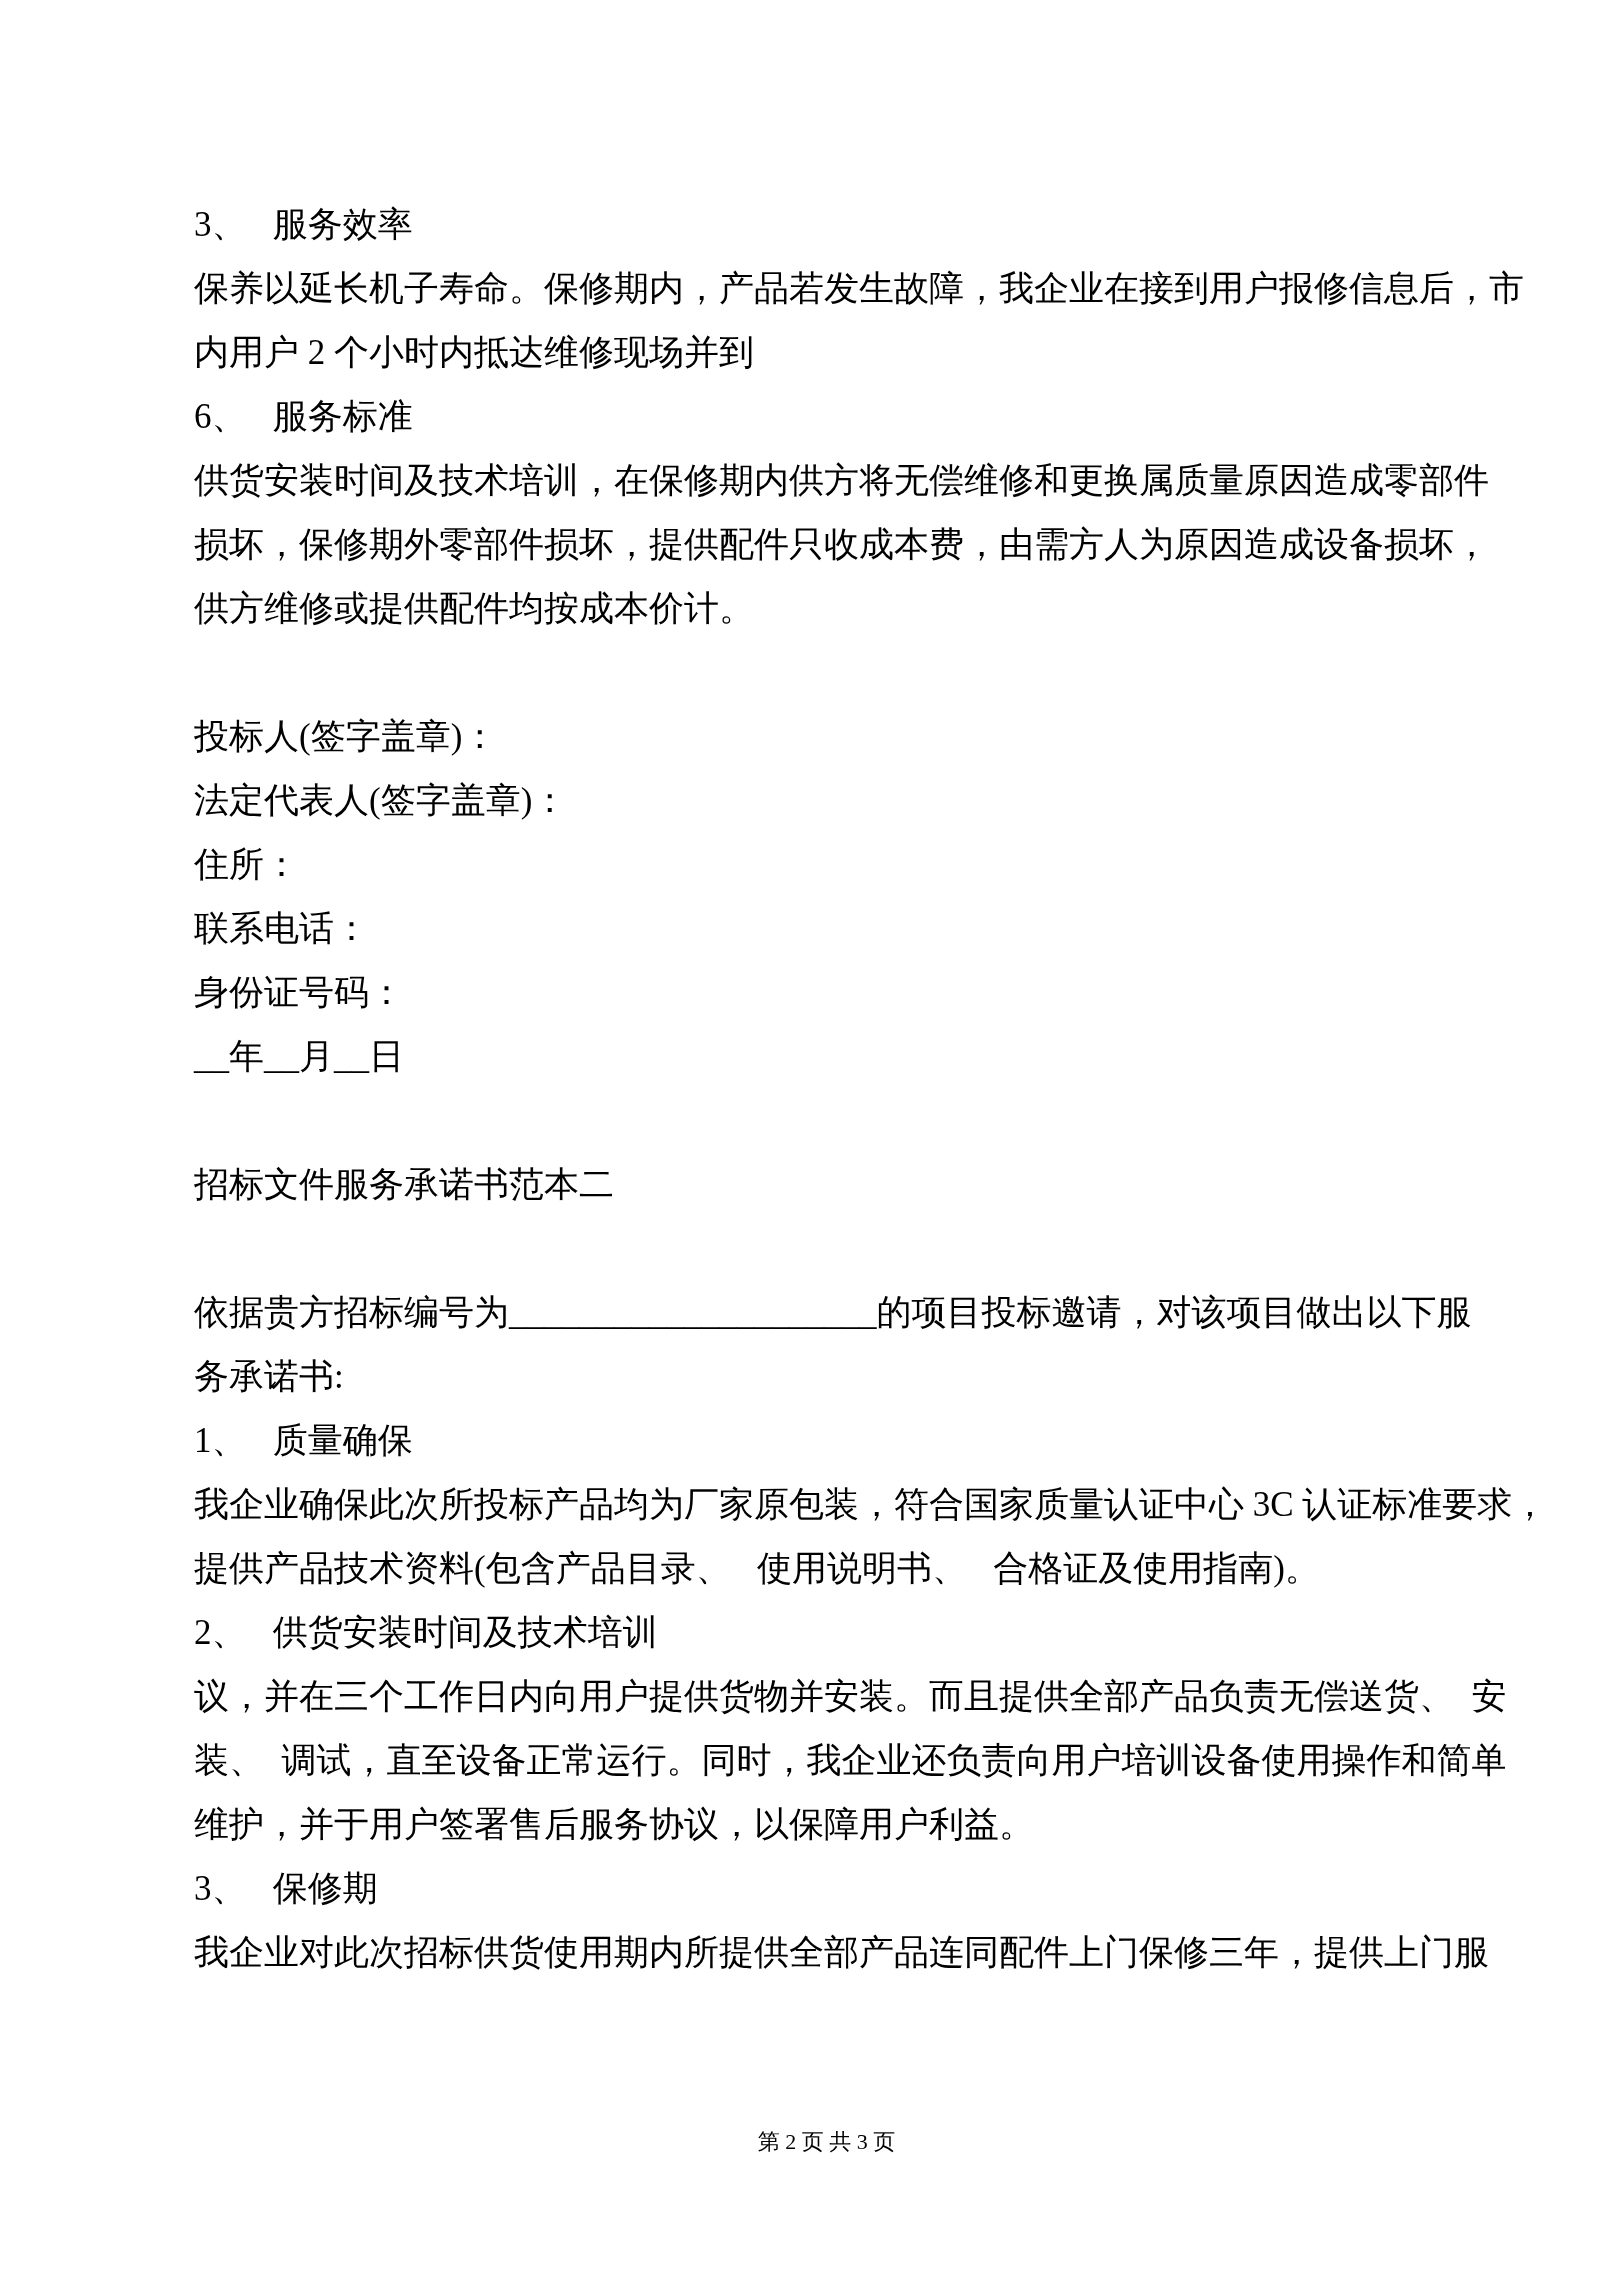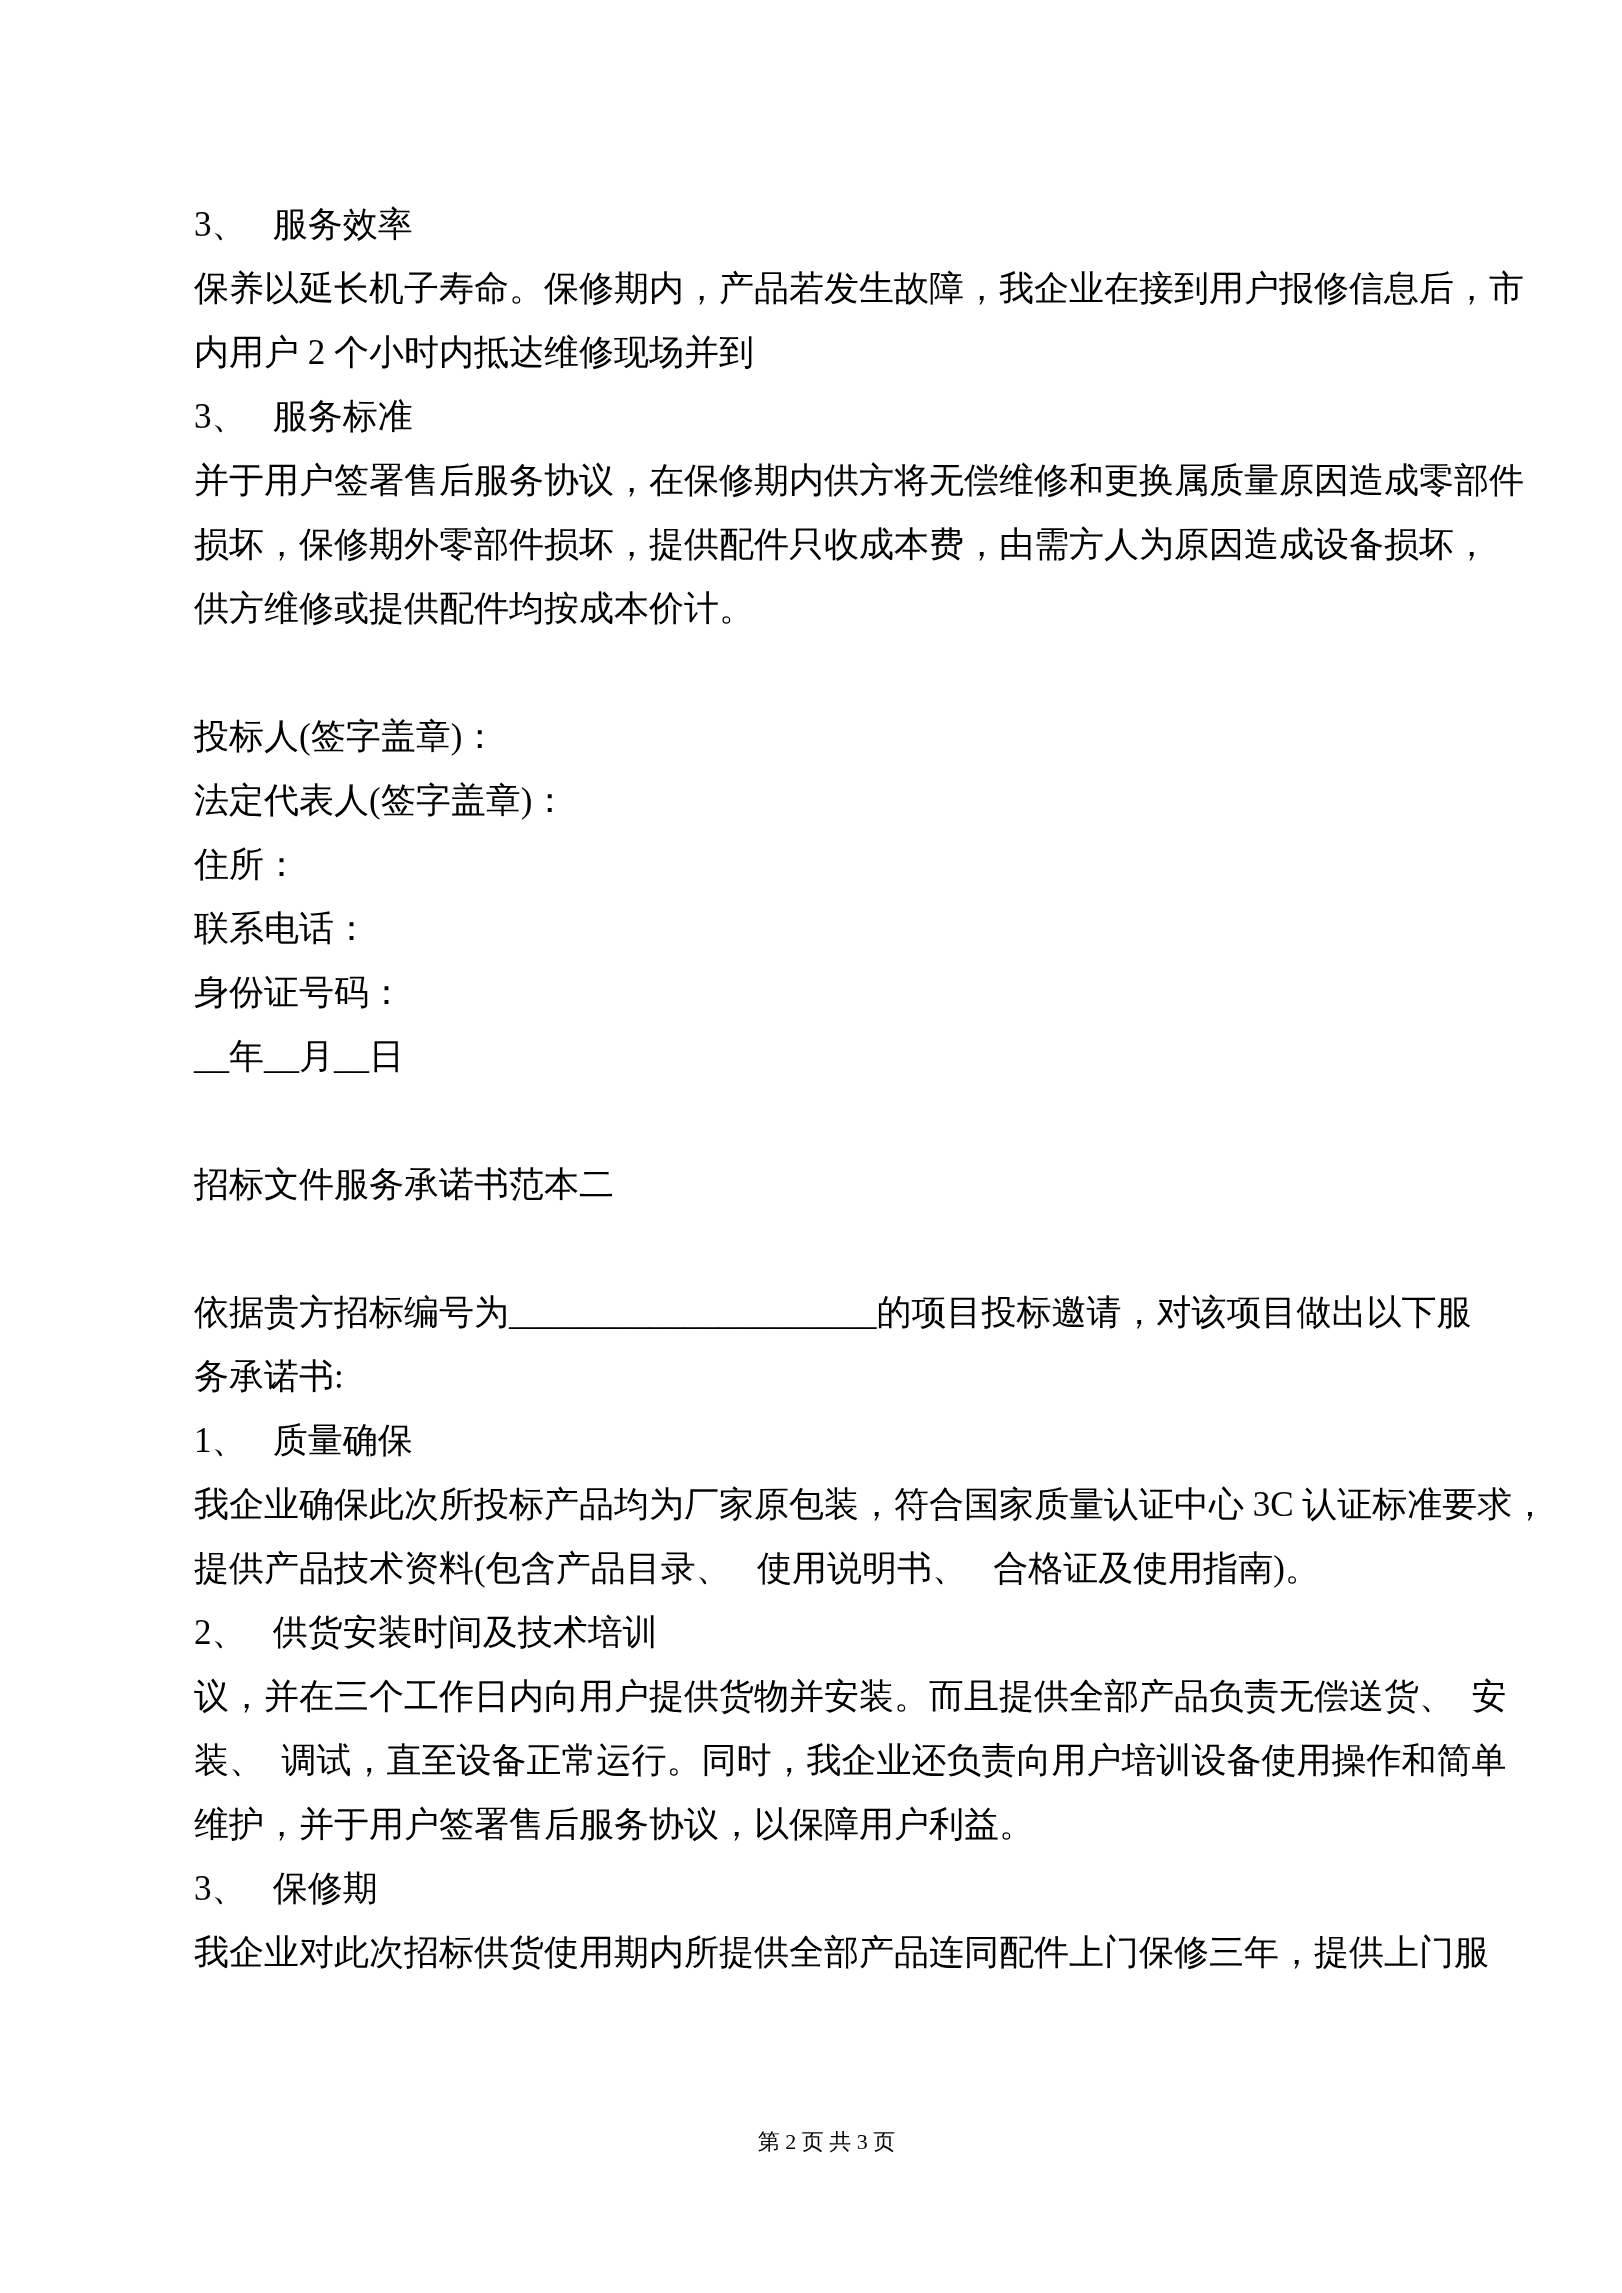--- a/index.html
+++ b/index.html
@@ -51,22 +51,22 @@
   }
 </style>
 </head>
 <body>
 
 <div class="doc-page">
   <div class="doc-body">
     <div class="doc-line">3、   服务效率</div>
     <div class="doc-line">保养以延长机子寿命。保修期内，产品若发生故障，我企业在接到用户报修信息后，市</div>
     <div class="doc-line">内用户 2 个小时内抵达维修现场并到</div>
-    <div class="doc-line">3、   服务标准</div>
-    <div class="doc-line">并于用户签署售后服务协议，在保修期内供方将无偿维修和更换属质量原因造成零部件</div>
+    <div class="doc-line">6、   服务标准</div>
+    <div class="doc-line">供货安装时间及技术培训，在保修期内供方将无偿维修和更换属质量原因造成零部件</div>
     <div class="doc-line">损坏，保修期外零部件损坏，提供配件只收成本费，由需方人为原因造成设备损坏，</div>
     <div class="doc-line">供方维修或提供配件均按成本价计。</div>
     <div class="doc-line"></div>
     <div class="doc-line">投标人(签字盖章)：</div>
     <div class="doc-line">法定代表人(签字盖章)：</div>
     <div class="doc-line">住所：</div>
     <div class="doc-line">联系电话：</div>
     <div class="doc-line">身份证号码：</div>
     <div class="doc-line">__年__月__日</div>
     <div class="doc-line"></div>

